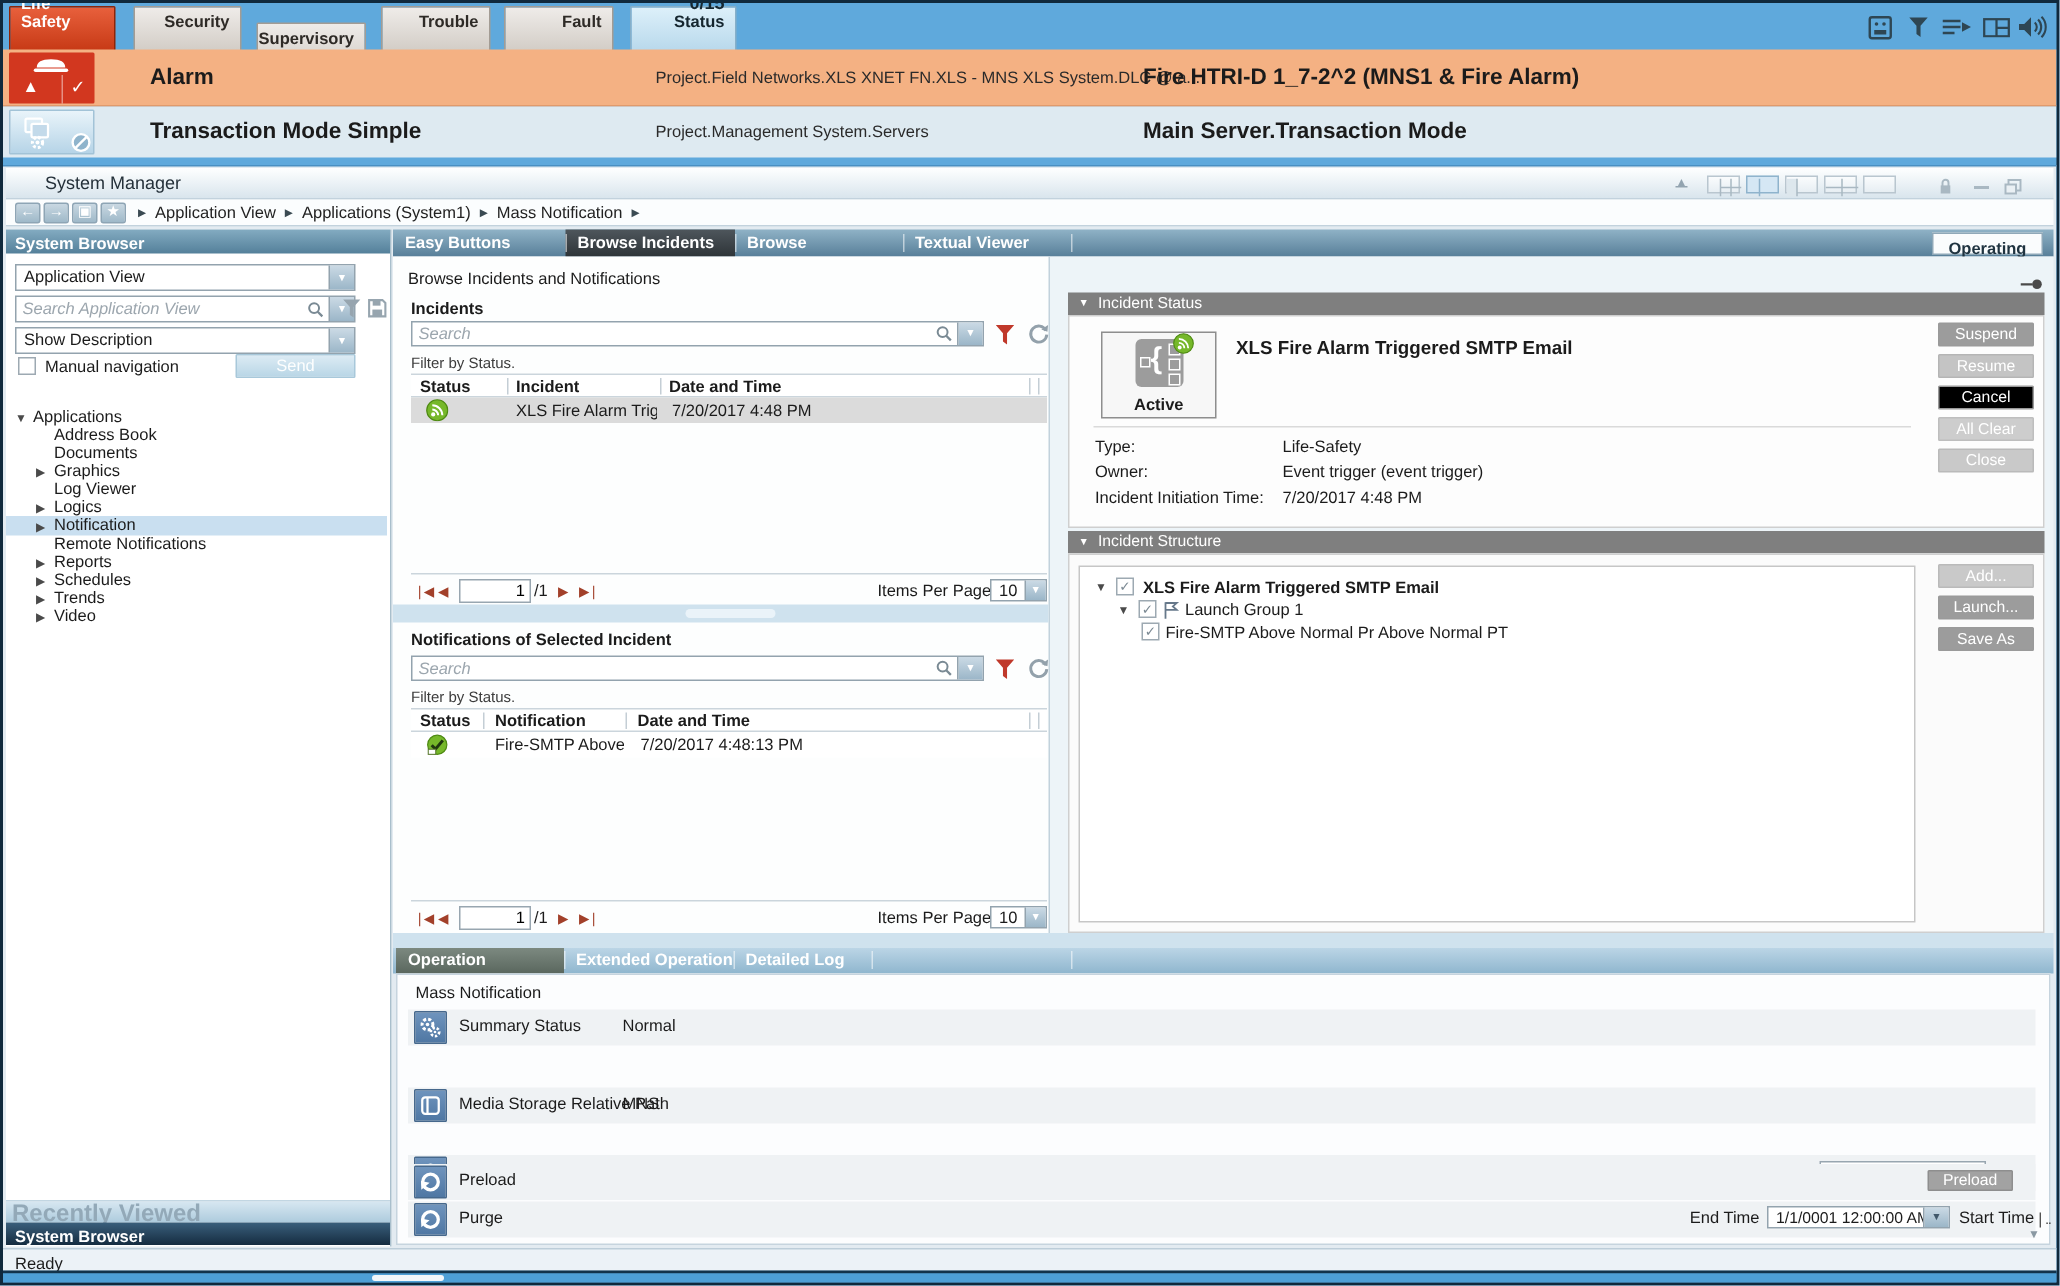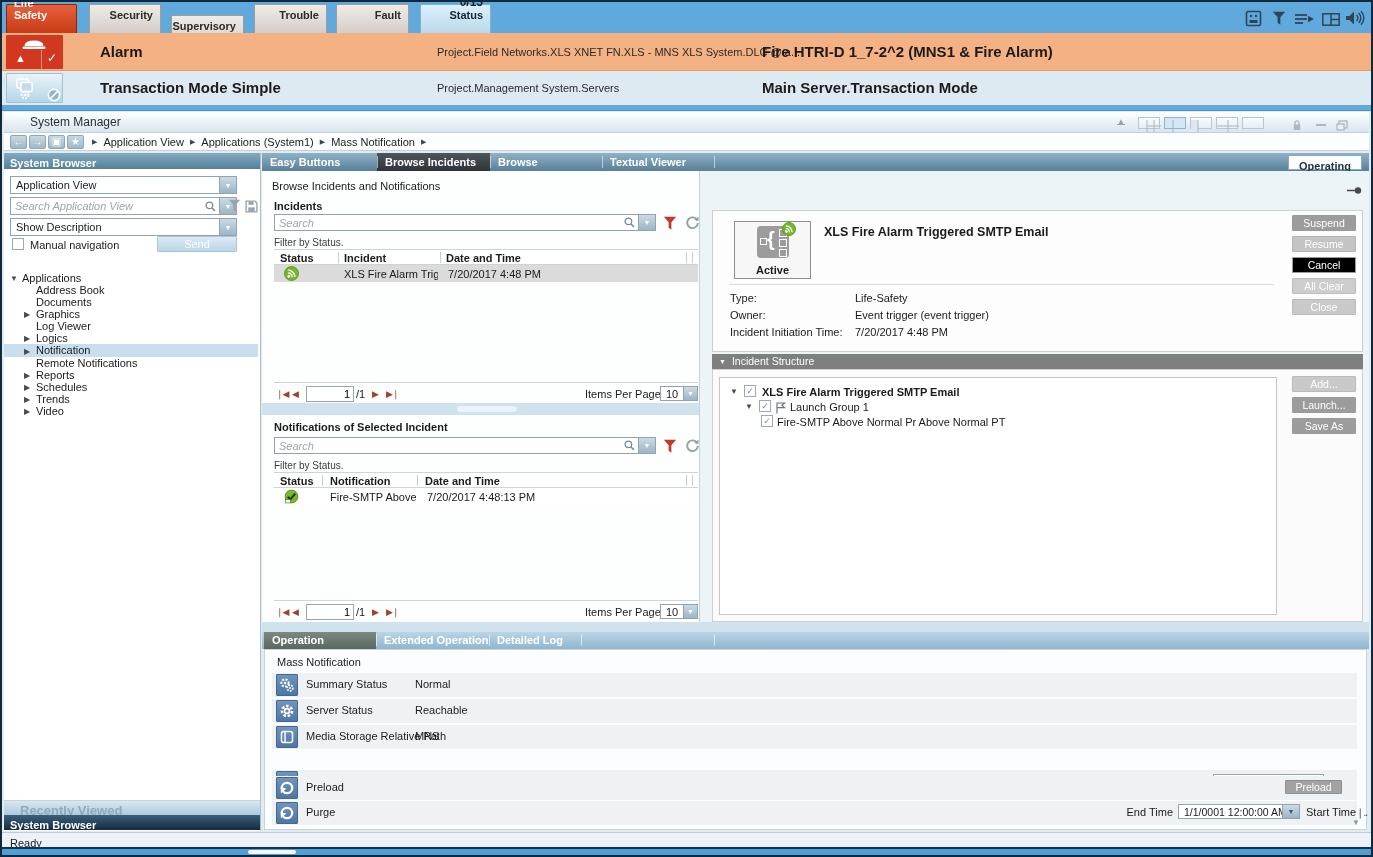--- a/index.html
+++ b/index.html
@@ -310,21 +310,21 @@
           <span class="exp" style="left:20px;">▶</span>
           <span class="lbl" style="left:32px;">Trends</span>
         </div>
       <div class="ti">
           <span class="exp" style="left:20px;">▶</span>
           <span class="lbl" style="left:32px;">Video</span>
         </div>
     </div>
 
     <div class="abs" style="left:0;top:647px;width:256px;height:15px;background:linear-gradient(#D7E7F1,#ADCBDD);border-top:1px solid #C2D6E2;box-sizing:border-box;">
-      <span class="b" style="color:#93A9B8;font-size:13px;line-height:14px;padding-left:16px;display:inline-block;">Recently Viewed</span>
+      <span class="b" style="color:#93A9B8;font-size:16px;line-height:14px;padding-left:4px;display:inline-block;">Recently Viewed</span>
     </div>
     <div class="abs" style="left:0;top:662px;width:256px;height:15px;background:linear-gradient(#3A5F7C,#152C40);">
       <span class="b" style="color:#fff;font-size:11px;line-height:15px;padding-left:6px;display:inline-block;">System Browser</span>
     </div>
   </div>
 
   <div class="abs tabstrip" style="left:260px;top:151px;width:1107px;height:18px;">
     <div class="tab" style="left:0;width:115px;"><span>Easy Buttons</span></div>
     <div class="tab active" style="left:115px;width:113px;"><span>Browse Incidents</span></div>
     <div class="tab" style="left:228px;width:112px;"><span>Browse Notifications</span></div>
@@ -465,20 +465,24 @@
   </div>
 
   <div class="abs" style="left:698px;top:169px;width:669px;height:451px;background:#EDF4F8;">
     <div class="abs" style="left:647px;top:10px;">
       <svg width="15" height="9" viewBox="0 0 15 9">
           <line x1="0" y1="4.5" x2="8" y2="4.5" stroke="#4A4A4A" stroke-width="1.5"></line>
           <circle cx="11" cy="4.5" r="3.2" fill="#4A4A4A"></circle>
         </svg>
     </div>
 
+    <div class="abs sect-hdr" style="left:12px;top:24px;width:651px;height:15px;">
+      <span class="tri">▼</span>
+      <span>Incident Status</span>
+    </div>
     <div class="abs" style="left:12px;top:39px;width:651px;height:142px;background:#FDFDFD;border:1px solid #CFCFCF;box-sizing:border-box;">
       <div class="abs" style="left:21px;top:10px;width:77px;height:58px;border:1px solid #8E8E8E;background:#F7F7F7;box-sizing:border-box;">
         <div class="abs" style="left:22px;top:4px;width:32px;height:32px;background:#9C9C9C;border-radius:4px;">
           <span class="abs" style="left:10px;top:2px;color:#fff;font-size:20px;font-weight:bold;">{</span>
           <span class="abs" style="left:3px;top:12px;width:5px;height:5px;border:1px solid #fff;"></span>
           <span class="abs" style="left:22px;top:3px;width:6px;height:6px;border:1px solid #fff;"></span>
           <span class="abs" style="left:22px;top:13px;width:6px;height:6px;border:1px solid #fff;"></span>
           <span class="abs" style="left:22px;top:23px;width:6px;height:6px;border:1px solid #fff;"></span>
         </div>
         <span class="abs" style="left:47px;top:0px;">
@@ -557,30 +561,20 @@
       <svg width="16" height="16" viewBox="0 0 16 16">
           <circle cx="6" cy="6" r="3.6" fill="none" stroke="#fff" stroke-width="2" stroke-dasharray="2 1.4"></circle>
           <circle cx="6" cy="6" r="1.2" fill="#fff"></circle>
           <circle cx="11" cy="11" r="2.8" fill="none" stroke="#fff" stroke-width="1.8" stroke-dasharray="1.6 1.2"></circle>
           <circle cx="11" cy="11" r="0.9" fill="#fff"></circle>
         </svg>
     </span>
     <span class="olbl">Summary Status</span>
     <span class="oval">Normal</span>
   </div>
-  <div class="oprow" style="top:697px;">
-    <span class="rowicon abs" style="left:4px;top:1px;">
-      <svg width="16" height="16" viewBox="0 0 16 16">
-          <circle cx="8" cy="8" r="5" fill="none" stroke="#fff" stroke-width="2.6" stroke-dasharray="2.6 1.8"></circle>
-          <circle cx="8" cy="8" r="2.4" fill="none" stroke="#fff" stroke-width="1.6"></circle>
-        </svg>
-    </span>
-    <span class="olbl">Server Status</span>
-    <span class="oval">Reachable</span>
-  </div>
   <div class="oprow" style="top:723px;">
     <span class="rowicon abs" style="left:4px;top:1px;">
       <svg width="16" height="16" viewBox="0 0 16 16">
           <rect x="2.5" y="2.5" width="11" height="11" rx="2" fill="none" stroke="#fff" stroke-width="1.5"></rect>
           <path d="M6 2.5 v11" stroke="#fff" stroke-width="1.5"></path>
         </svg>
     </span>
     <span class="olbl">Media Storage Relative Path</span>
     <span class="oval">MNS</span>
   </div>

